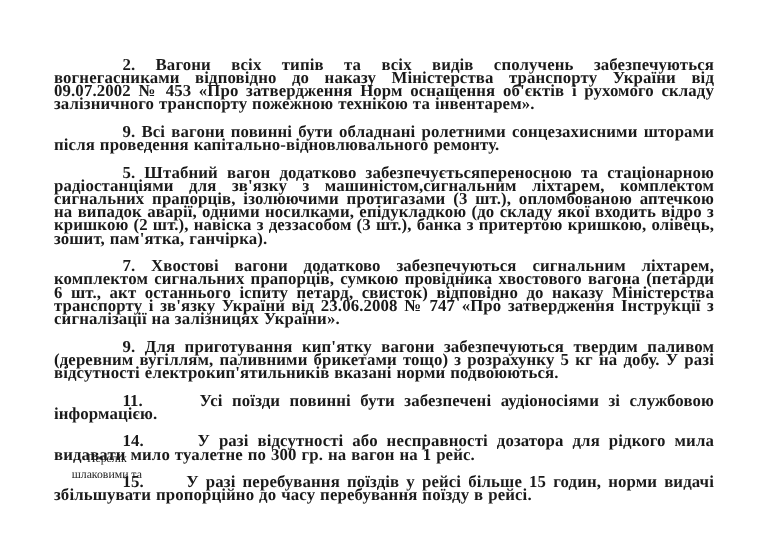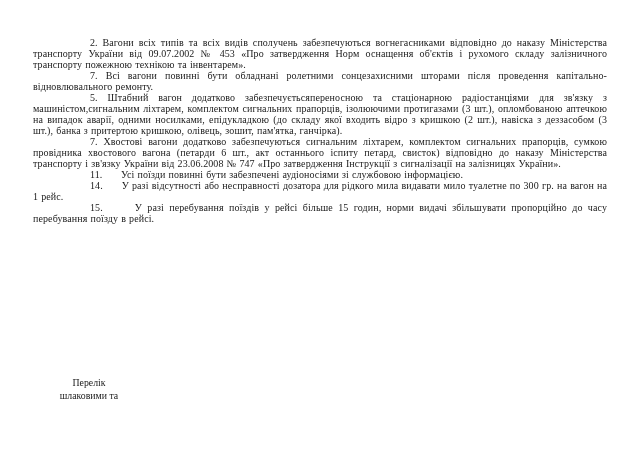--- a/index.html
+++ b/index.html
@@ -16,48 +16,50 @@
     font-family: "Liberation Serif", "DejaVu Serif", serif;
     color: #1a1a1a;
   }
   .doc-body {
     position: absolute;
     top: 37px;
     left: 33px;
     width: 574px;
   }
   .doc-body p {
-    margin: 0;
+    margin: 12px;
     padding: 0;
-    font-size: 10px;
+    font-size: 14px;
     line-height: 11px;
     text-align: justify;
     text-indent: 57px;
     letter-spacing: 0.1px;
     word-spacing: 0.5px;
+    font-weight: bold;
   }
   .footer-heading {
     position: absolute;
     top: 376px;
     left: 24px;
     width: 130px;
     text-align: center;
     font-size: 9.8px;
     line-height: 13px;
   }
 </style>
 </head>
 <body>
 
 <div class="page">
   <div class="doc-body">
     <p>2. Вагони всіх типів та всіх видів сполучень забезпечуються вогнегасниками відповідно до наказу Міністерства транспорту України від 09.07.2002 № 453 «Про затвердження Норм оснащення об'єктів і рухомого складу залізничного транспорту пожежною технікою та інвентарем».</p>
-    <p>7. Всі вагони повинні бути обладнані ролетними сонцезахисними шторами після проведення капітально-відновлювального ремонту.</p>
+    <p>9. Всі вагони повинні бути обладнані ролетними сонцезахисними шторами після проведення капітально-відновлювального ремонту.</p>
     <p>5. Штабний вагон додатково забезпечуєтьсяпереносною та стаціонарною радіостанціями для зв'язку з машиністом,сигнальним ліхтарем, комплектом сигнальних прапорців, ізолюючими протигазами (3 шт.), опломбованою аптечкою на випадок аварії, одними носилками, епідукладкою (до складу якої входить відро з кришкою (2 шт.), навіска з деззасобом (3 шт.), банка з притертою кришкою, олівець, зошит, пам'ятка, ганчірка).</p>
     <p>7. Хвостові вагони додатково забезпечуються сигнальним ліхтарем, комплектом сигнальних прапорців, сумкою провідника хвостового вагона (петарди 6 шт., акт останнього іспиту петард, свисток) відповідно до наказу Міністерства транспорту і зв'язку України від 23.06.2008 № 747 «Про затвердження Інструкції з сигналізації на залізницях України».</p>
+    <p>9. Для приготування кип'ятку вагони забезпечуються твердим паливом (деревним вугіллям, паливними брикетами тощо) з розрахунку 5 кг на добу. У разі відсутності електрокип'ятильників вказані норми подвоюються.</p>
     <p>11.&nbsp;&nbsp;&nbsp;&nbsp;&nbsp; Усі поїзди повинні бути забезпечені аудіоносіями зі службовою інформацією.</p>
     <p>14.&nbsp;&nbsp;&nbsp;&nbsp;&nbsp; У разі відсутності або несправності дозатора для рідкого мила видавати мило туалетне по 300 гр. на вагон на 1 рейс.</p>
     <p>15.&nbsp;&nbsp;&nbsp;&nbsp;&nbsp; У разі перебування поїздів у рейсі більше 15 годин, норми видачі збільшувати пропорційно до часу перебування поїзду в рейсі.</p>
   </div>
 
   <div class="footer-heading">
     <div>Перелік</div>
     <div>шлаковими та</div>
   </div>
 </div>

